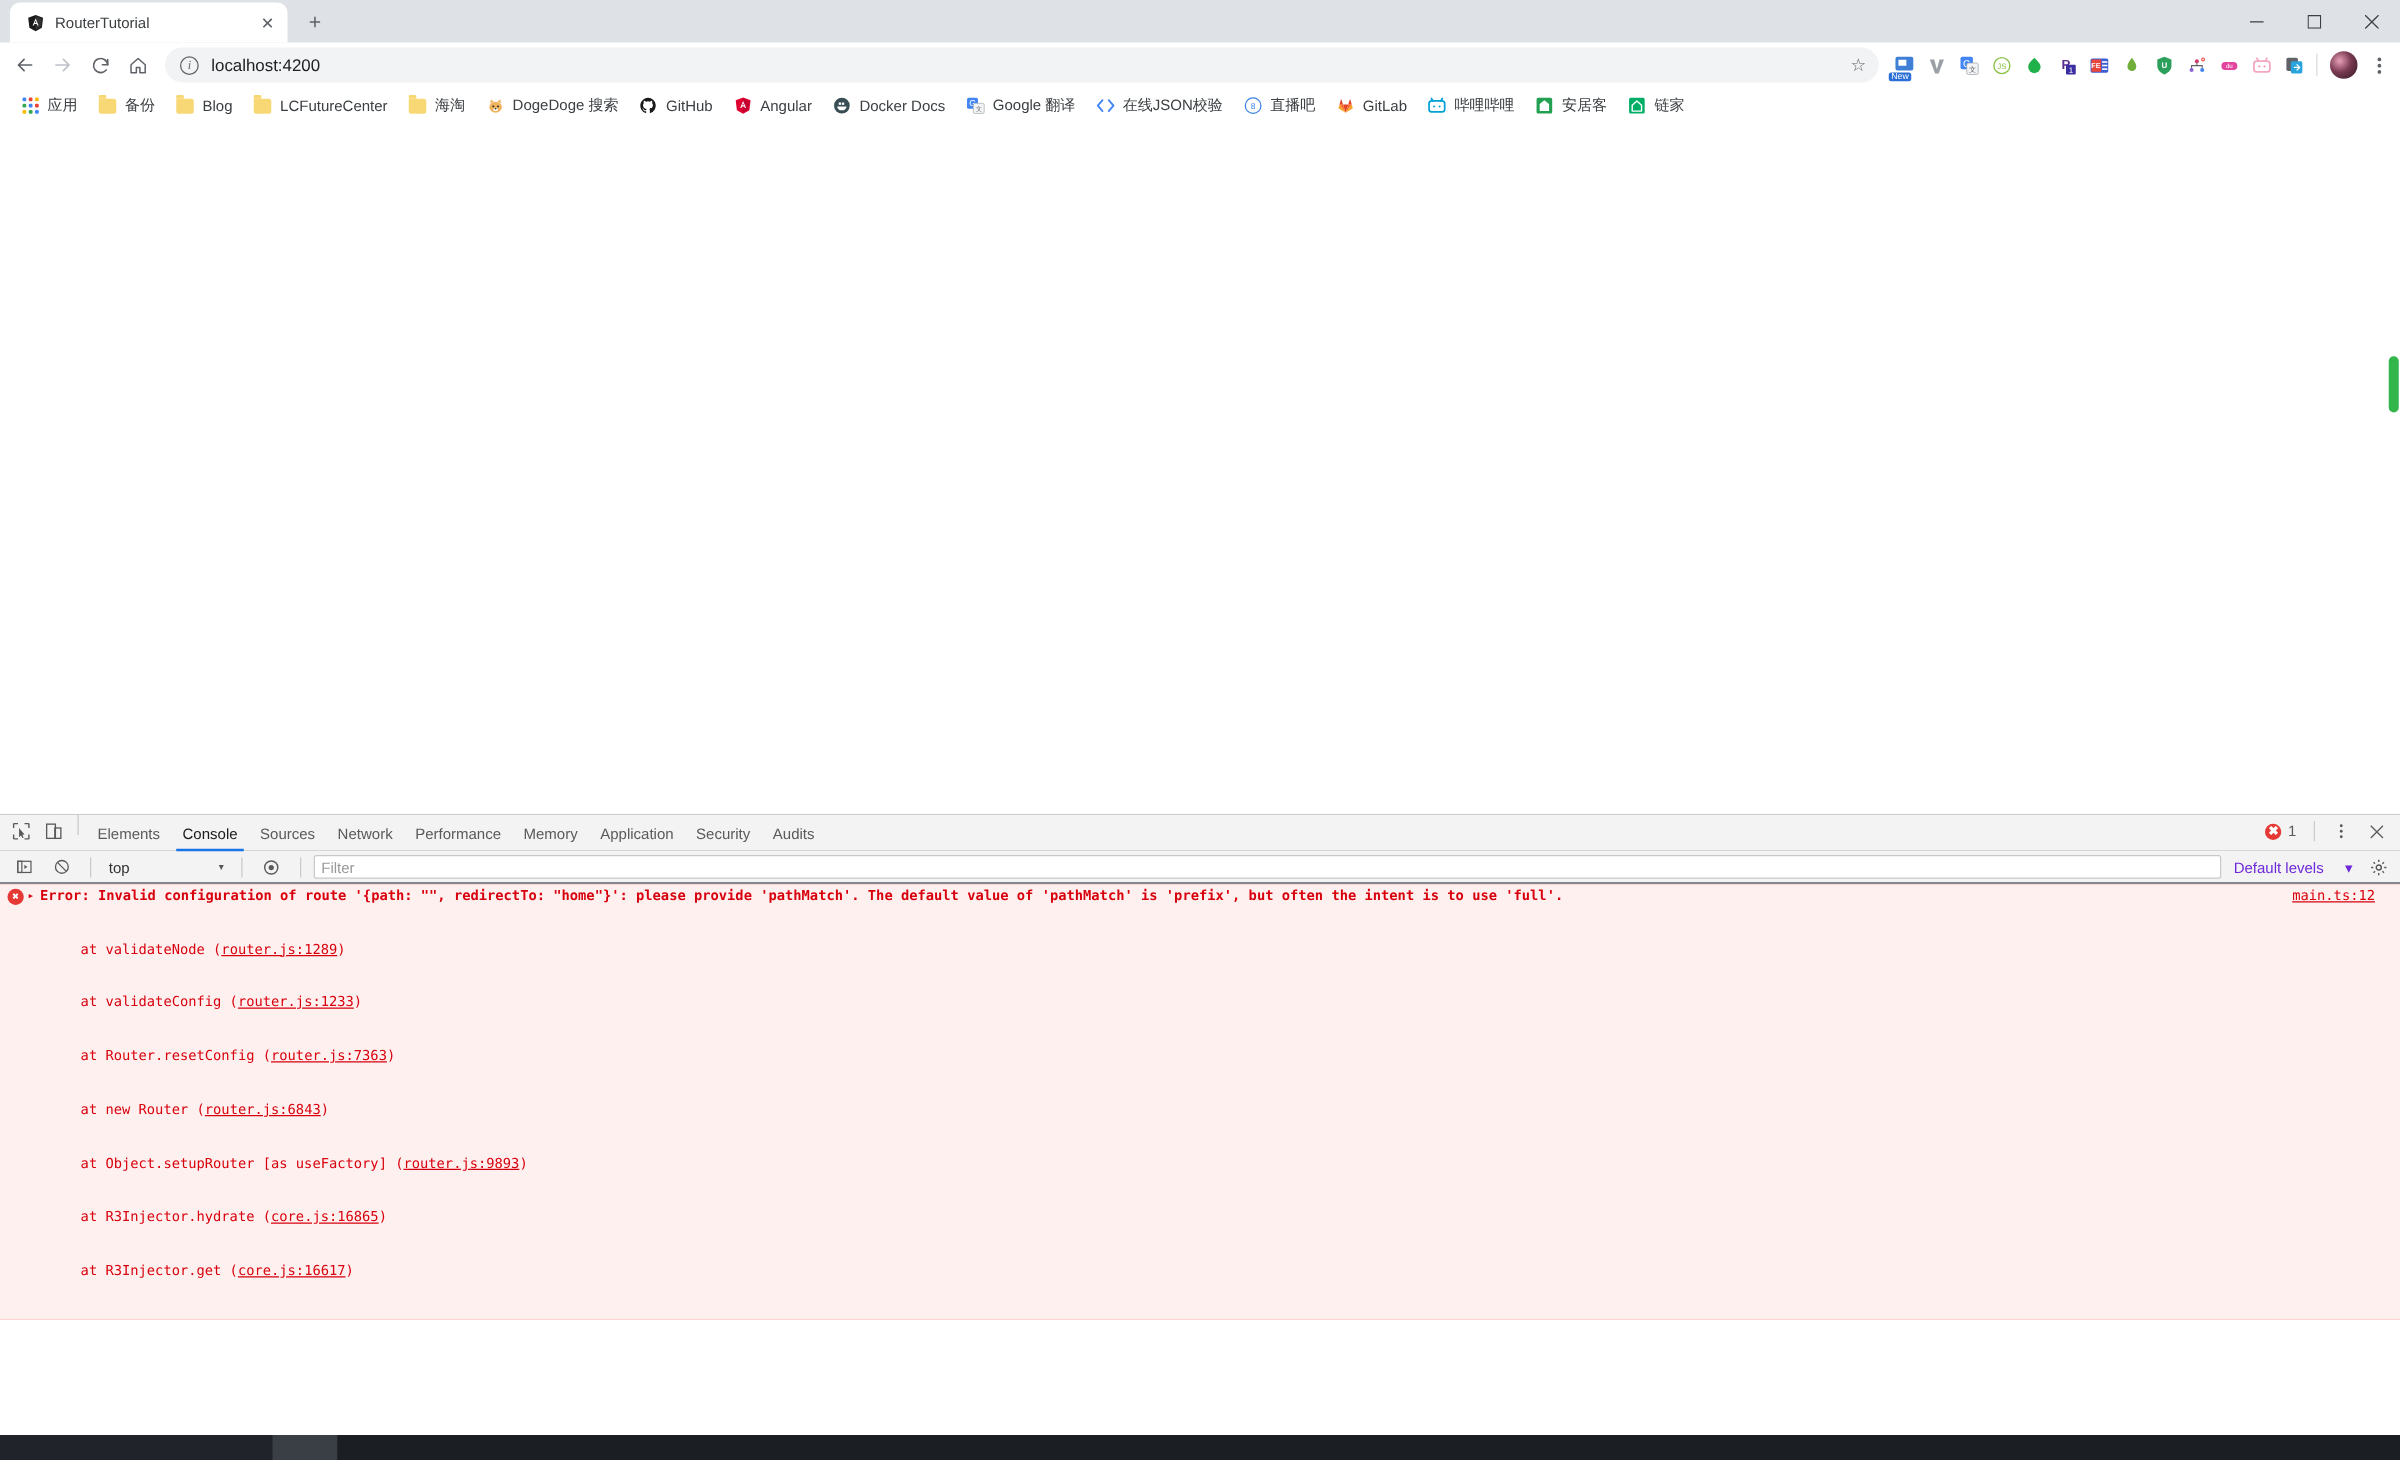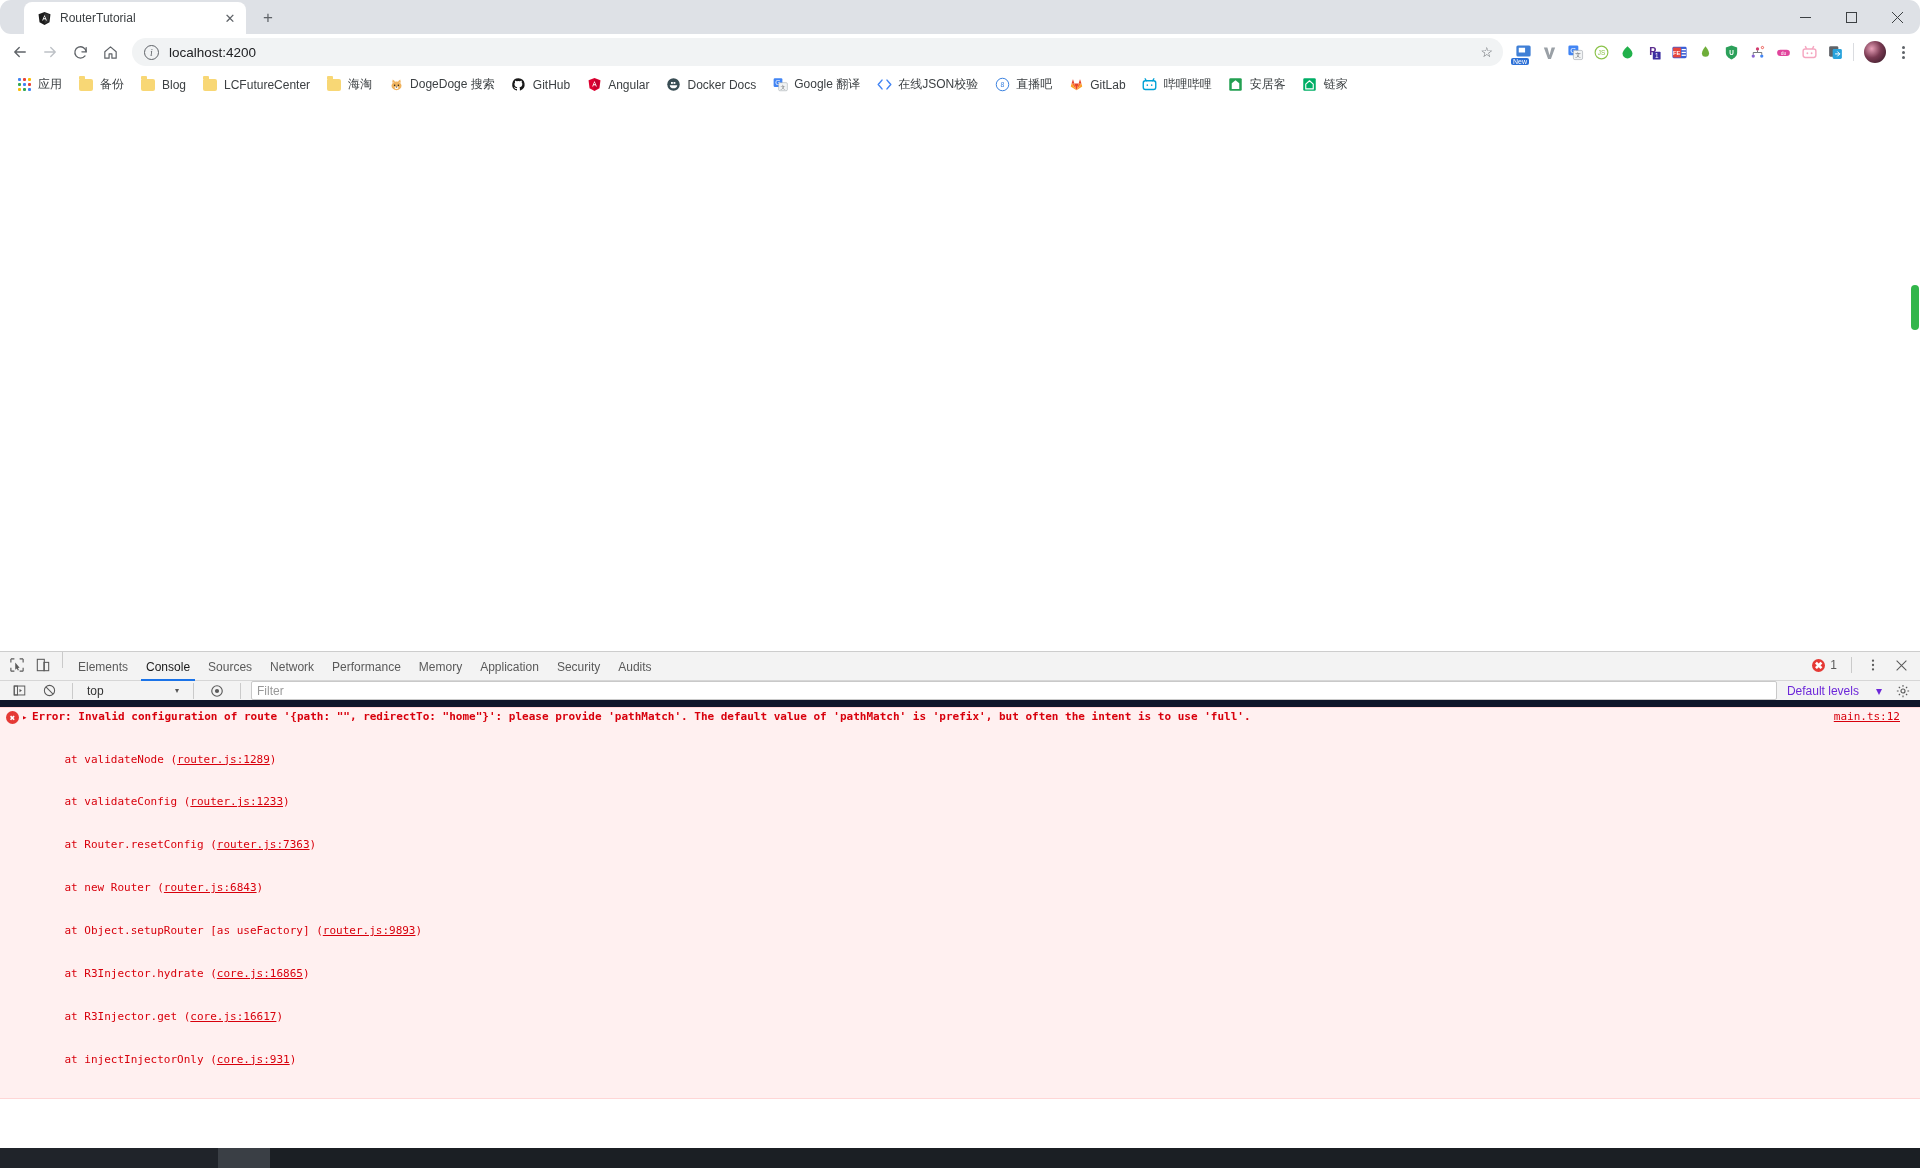--- a/index.html
+++ b/index.html
@@ -8,23 +8,22 @@
     background: #ffffff;
     font-family: "Liberation Sans", sans-serif;
     overflow: hidden;
   }
 
   
   .browser { width: 1920px; height: 1168px; display: flex; flex-direction: column; background:#fff;}
 
   .tabstrip {
     height: 34px; background: #dee1e6;
-    display: flex; align-items: flex-end; padding-left: 24px;
+    display: flex; align-items: flex-end; padding-left: 8px;
     position: relative;
-    border-radius: 11px;
   }
   .tab {
     height: 32px; width: 222px; background: #fff;
     border-radius: 8px 8px 0 0;
     display: flex; align-items: center; gap: 8px;
     padding: 0 8px 0 12px; position: relative;
   }
   .tab-favicon {
     width: 16px; height: 16px; flex: 0 0 16px;
     display:flex;align-items:center;justify-content:center;
@@ -145,21 +144,21 @@
     margin-left:auto; display:flex;align-items:center;gap:2px; padding-right:6px;
   }
   .err-badge { display:flex;align-items:center;gap:5px; font-size:12px;color:#5a5a5a;padding-right:6px;}
   .err-circle {
     width:13px;height:13px;border-radius:50%;background:#e53935;color:#fff;
     display:flex;align-items:center;justify-content:center;font-size:10px;font-weight:bold;
   }
 
   .dt-filterbar {
     height:26px; display:flex;align-items:center; gap:4px;
-    border-bottom:7px solid #0f172a; background:#f3f3f3; padding: 0 6px;
+    border-bottom:1px solid #0f172a; background:#f3f3f3; padding: 0 6px;
   }
   .dt-select {
     display:flex;align-items:center; gap:4px; min-width:100px; height:19px;
     font-size:12px;color:#333; padding: 0 4px;
   }
   .dt-select .caret { margin-left:auto; font-size:8px;color:#555;}
   .filter-input {
     flex:1; height:19px; background:#fff; border:1px solid #c9c9c9; border-radius:2px;
     font-size:12px; color:#333; padding: 0 5px;
     font-family:"Liberation Sans", sans-serif;
@@ -630,21 +629,20 @@
           <span class="msg-text">Error: Invalid configuration of route '{path: "", redirectTo: "home"}': please provide 'pathMatch'. The default value of 'pathMatch' is 'prefix', but often the intent is to use 'full'.</span>
         </div>
         <div class="stack">
           <div><span>    at validateNode (</span><a href="#">router.js:1289</a><span>)</span></div>
           <div><span>    at validateConfig (</span><a href="#">router.js:1233</a><span>)</span></div>
           <div><span>    at Router.resetConfig (</span><a href="#">router.js:7363</a><span>)</span></div>
           <div><span>    at new Router (</span><a href="#">router.js:6843</a><span>)</span></div>
           <div><span>    at Object.setupRouter [as useFactory] (</span><a href="#">router.js:9893</a><span>)</span></div>
           <div><span>    at R3Injector.hydrate (</span><a href="#">core.js:16865</a><span>)</span></div>
           <div><span>    at R3Injector.get (</span><a href="#">core.js:16617</a><span>)</span></div>
-          <div><span>    at injectInjectorOnly (</span><a href="#">core.js:931</a><span>)</span></div>
         </div>
         <a class="msg-link" href="#">main.ts:12</a>
       </div>
 
     </div>
   </div>
 
   <div class="taskbar">
     <div class="tb-seg a"></div>
     <div class="tb-seg b"></div>

